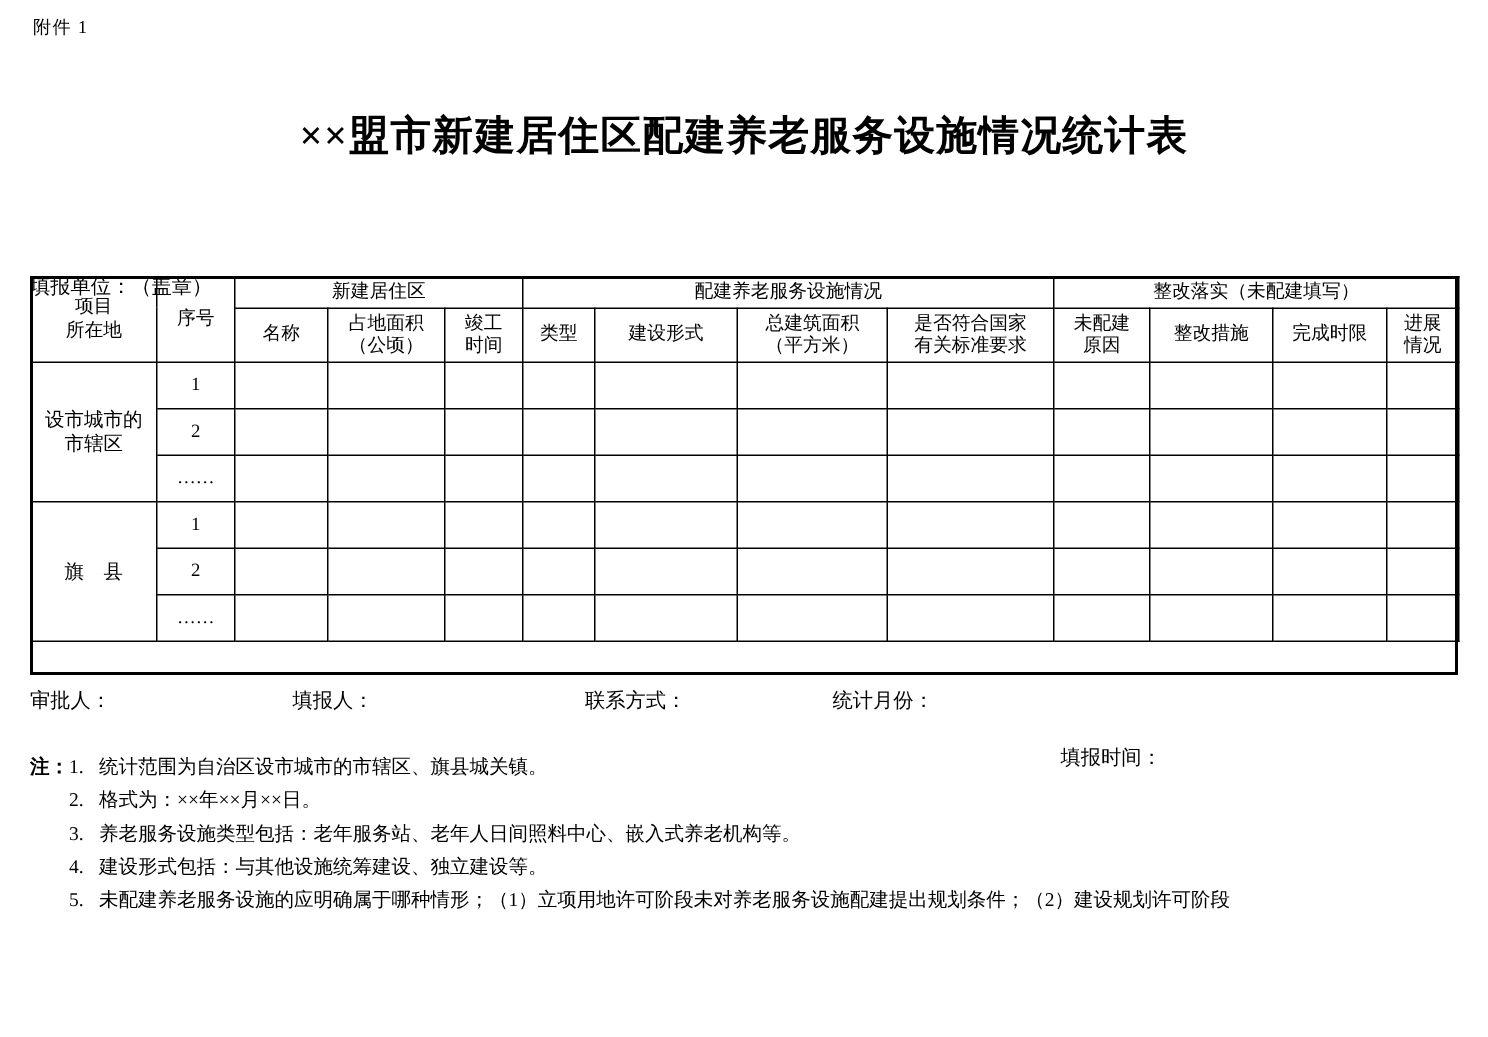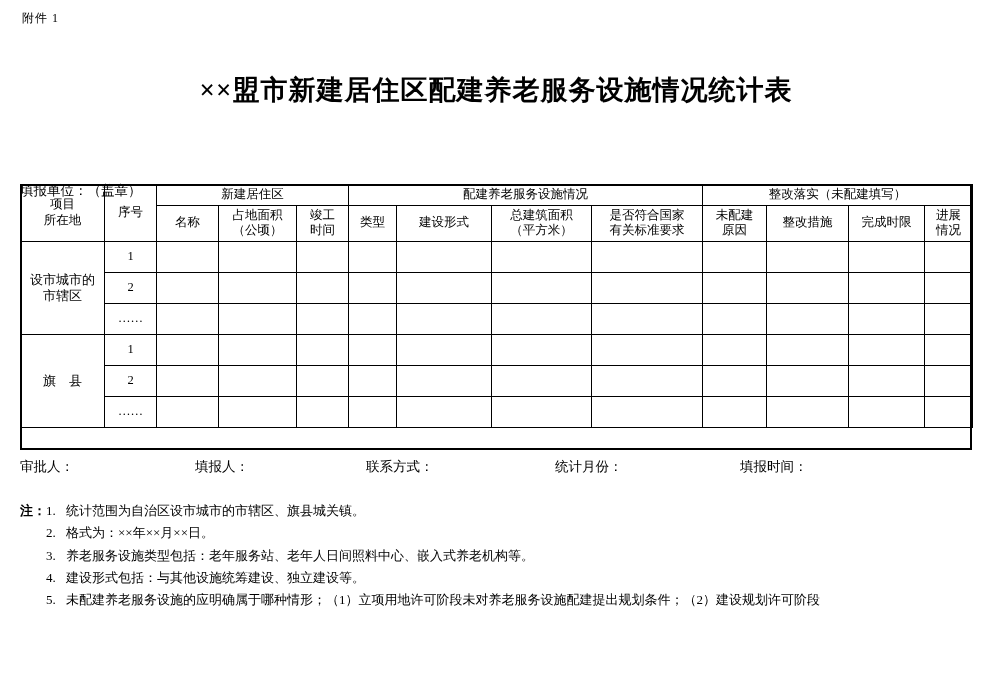--- a/index.html
+++ b/index.html
@@ -95,23 +95,23 @@
     top: 458px;
     width: 952px;
     font-size: 13.5px;
   }
   .footer-fields span {
     position: absolute;
     white-space: nowrap;
   }
   .f1 { left: 0px; }
   .f2 { left: 175px; font-family: Liberation Mono, monospace; }
-  .f3 { left: 346px; font-family: Liberation Mono, monospace; }
+  .f3 { left: 370px; font-family: Liberation Mono, monospace; }
   .f4 { left: 535px; }
-  .f5 { left: 720px; }
+  .f5 { left: 687px; margin-top: 38px; }
 
   .notes {
     position: absolute;
     left: 20px;
     top: 500px;
     width: 955px;
     font-size: 13px;
     line-height: 1.72;
   }
   .note-line {

